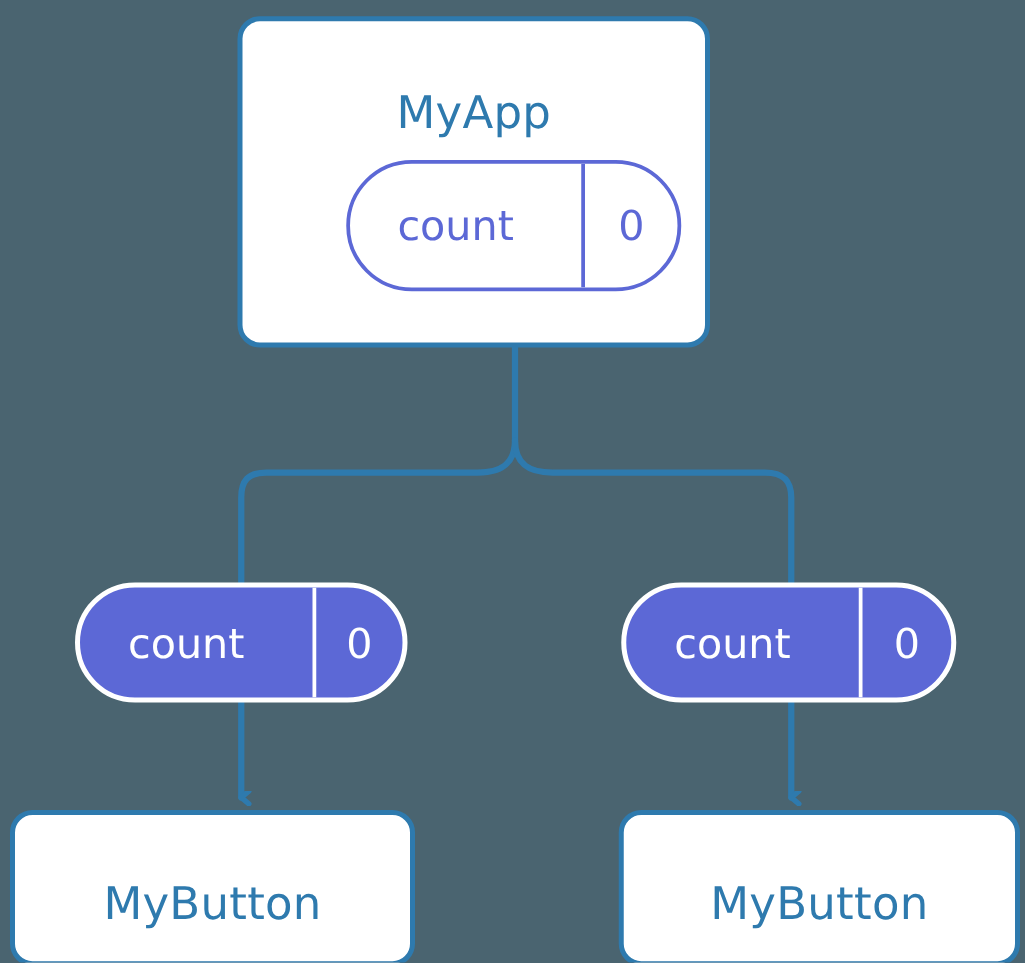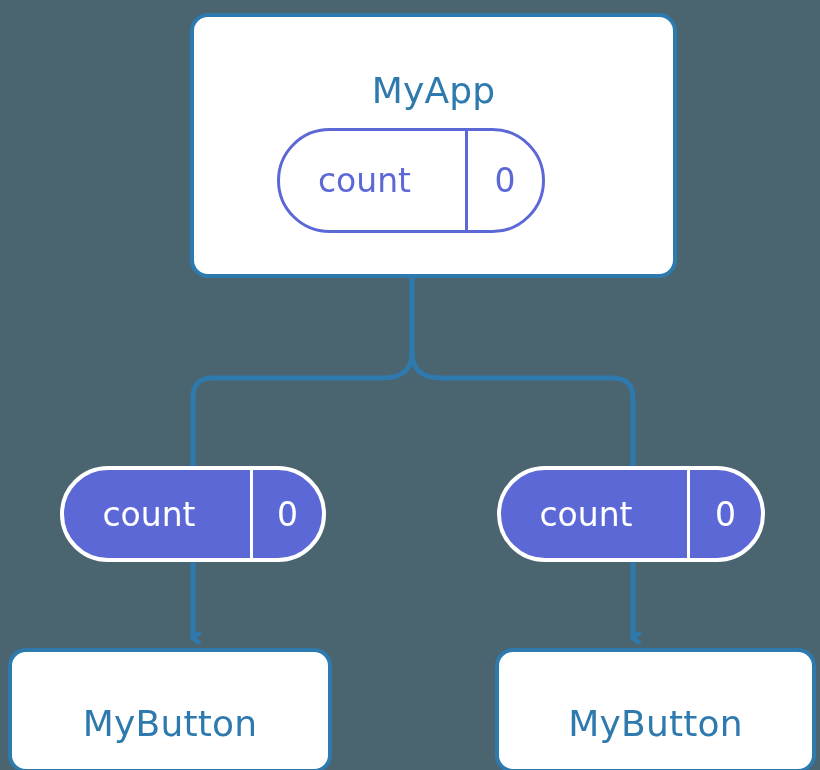--- a/index.html
+++ b/index.html
@@ -43,21 +43,21 @@
     text-align: center;
     color: #2e7aae;
     font-size: 36px;
     letter-spacing: 0.2px;
     white-space: nowrap;
   }
 
   #app-box {
     left: 190px;
     top: 13px;
-    width: 487px;
+    width: 378px;
     height: 265px;
   }
   #app-title {
     top: 53px;
   }
 
   #btn-box-left {
     left: 8px;
     top: 648px;
     width: 324px;

